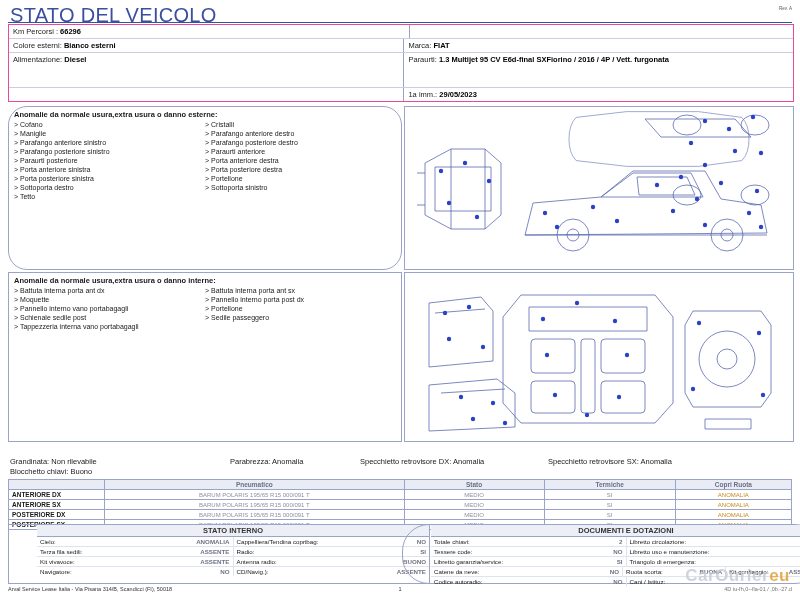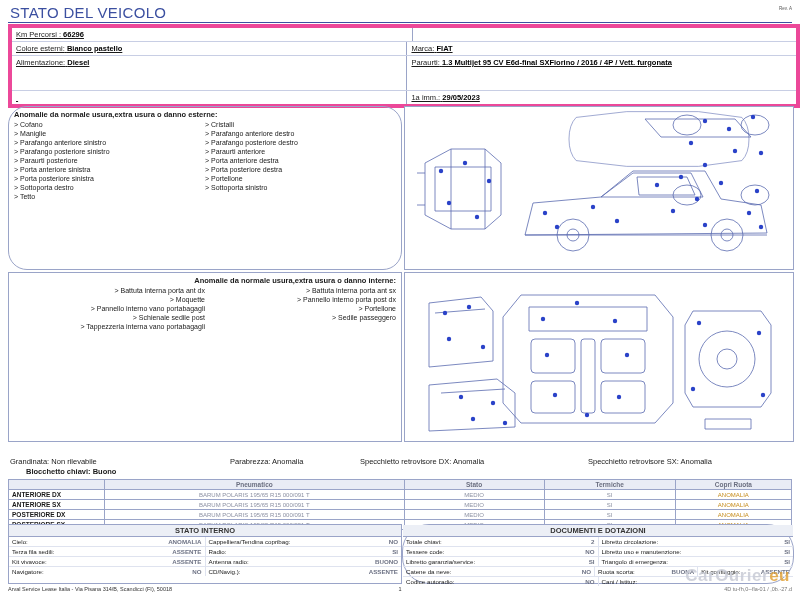--- a/index.html
+++ b/index.html
@@ -8,27 +8,27 @@
     background:#ffffff;
     font-family:"Liberation Sans", sans-serif;
     font-size:7px;
     color:#1a1a1a;
     position:relative;
     overflow:hidden;
   }
   .page{position:absolute;left:0;top:0;width:800px;height:600px;}
   .title{
     position:absolute;left:10px;top:4px;
-    font-size:15px;color:#3b4fa0;letter-spacing:.3px;
+    font-size:20px;color:#3b4fa0;letter-spacing:.3px;
   }
   .revtag{position:absolute;right:8px;top:6px;font-size:4.5px;color:#555;}
   .hrule{position:absolute;left:8px;right:8px;height:1px;background:#3b4fa0;}
 
   
-  .hdr{position:absolute;left:8px;top:24px;width:784px;border:4px solid #ec4899;text-decoration:underline;}
+  .hdr{position:absolute;left:8px;top:24px;width:784px;border:1px solid #ec4899;}
   .hdr-row{display:flex;border-bottom:1px solid #c8cee4;}
   .hdr-row:last-child{border-bottom:none;}
   .hdr-cell{padding:1.5px 4px;font-size:7.5px;line-height:1.35;}
   .hdr-left{width:392px;border-right:1px solid #9aa4c8;}
   .hdr-right{width:386px;}
   .lbl{color:#222;}
   .val{font-weight:bold;color:#000;}
 
   
   .abox{position:absolute;border:1px solid #9aa4c8;}
@@ -48,21 +48,21 @@
 
   
   .tbl{position:absolute;border-collapse:collapse;font-size:6px;}
   .tbl td,.tbl th{border:1px solid #9aa4c8;padding:1px 3px;}
   .thead{background:#e9ecf5;color:#6b6f80;text-align:center;font-weight:bold;font-size:6.5px;}
   .ctr{text-align:center;}
   .rightlbl{text-align:left;font-weight:bold;font-size:6.5px;}
   .anom{color:#c58b1a;}
 
   
-  .pnl{position:absolute;border:1px solid #9aa4c8;}
+  .pnl{position:absolute;border:1px solid #9aa4c8;padding-left:28px;}
   .pnl-h{background:#eceff6;text-align:center;font-weight:bold;font-size:7.5px;padding:1px 0;border-bottom:1px solid #9aa4c8;color:#333;}
   .prow{display:flex;border-bottom:1px solid #dfe3ef;font-size:6.2px;}
   .prow:last-child{border-bottom:none;}
   .pc{padding:1px 3px;display:flex;justify-content:space-between;}
   .pv{color:#6f7486;font-weight:bold;}
 
   
   .foot{position:absolute;left:8px;top:586px;width:784px;font-size:5.5px;color:#333;}
   .foot .c{position:absolute;left:50%;transform:translateX(-50%);}
   .foot .r{position:absolute;right:0;color:#777;}
@@ -81,21 +81,21 @@
   <div class="hdr">
     <div class="hdr-row">
       <div class="hdr-cell hdr-left">
         <span class="lbl">Km Percorsi :</span>
         <span class="val">66296</span>
       </div>
     </div>
     <div class="hdr-row">
       <div class="hdr-cell hdr-left">
         <span class="lbl">Colore esterni:</span>
-        <span class="val">Bianco pastello</span>
+        <span class="val">Bianco esterni</span>
       </div>
       <div class="hdr-cell hdr-right">
         <span class="lbl">Marca:</span>
         <span class="val">FIAT</span>
       </div>
     </div>
     <div class="hdr-row">
       <div class="hdr-cell hdr-left" style="height:31px;">
         <span class="lbl">Alimentazione:</span>
         <span class="val">Diesel</span>
@@ -134,21 +134,21 @@
         <div class="itm">Parafango posteriore destro</div>
         <div class="itm">Paraurti anteriore</div>
         <div class="itm">Porta anteriore destra</div>
         <div class="itm">Porta posteriore destra</div>
         <div class="itm">Portellone</div>
         <div class="itm">Sottoporta sinistro</div>
       </div>
     </div>
   </div>
 
-  <div class="abox" style="left:8px;top:272px;width:392px;height:168px;text-align:right;">
+  <div class="abox" style="left:8px;top:272px;width:392px;height:168px;">
     <div class="ttl">Anomalie da normale usura,extra usura o danno interne:</div>
     <div class="cols">
       <div class="col">
         <div class="itm">Battuta interna porta ant dx</div>
         <div class="itm">Moquette</div>
         <div class="itm">Pannello interno vano portabagagli</div>
         <div class="itm">Schienale sedile post</div>
         <div class="itm">Tappezzeria interna vano portabagagli</div>
       </div>
       <div class="col">
@@ -263,33 +263,33 @@
           <circle cx="358" cy="122" r="2.2"></circle>
       </g>
     </svg>
   </div>
 
   <div class="notes" style="top:457px;height:22px;">
     <div class="n" style="left:2px;top:0;">
       <span>Grandinata:</span>
       <span>Non rilevabile</span>
     </div>
-    <div class="n" style="left:18px;top:10px;font-weight:bold;">
+    <div class="n" style="left:2px;top:10px;">
       <span>Blocchetto chiavi:</span>
       <span>Buono</span>
     </div>
     <div class="n" style="left:222px;top:0;">
       <span>Parabrezza:</span>
       <span>Anomalia</span>
     </div>
     <div class="n" style="left:352px;top:0;">
       <span>Specchietto retrovisore DX:</span>
       <span>Anomalia</span>
     </div>
-    <div class="n" style="left:580px;top:0;text-align:right;">
+    <div class="n" style="left:540px;top:0;text-align:right;">
       <span>Specchietto retrovisore SX:</span>
       <span>Anomalia</span>
     </div>
   </div>
 
   <table class="tbl" style="left:8px;top:479px;width:784px;">
     <tbody>
         <tr>
       <th class="thead" style="width:92px;border-right:none;"></th>
       <th class="thead" style="width:308px;">Pneumatico</th>

